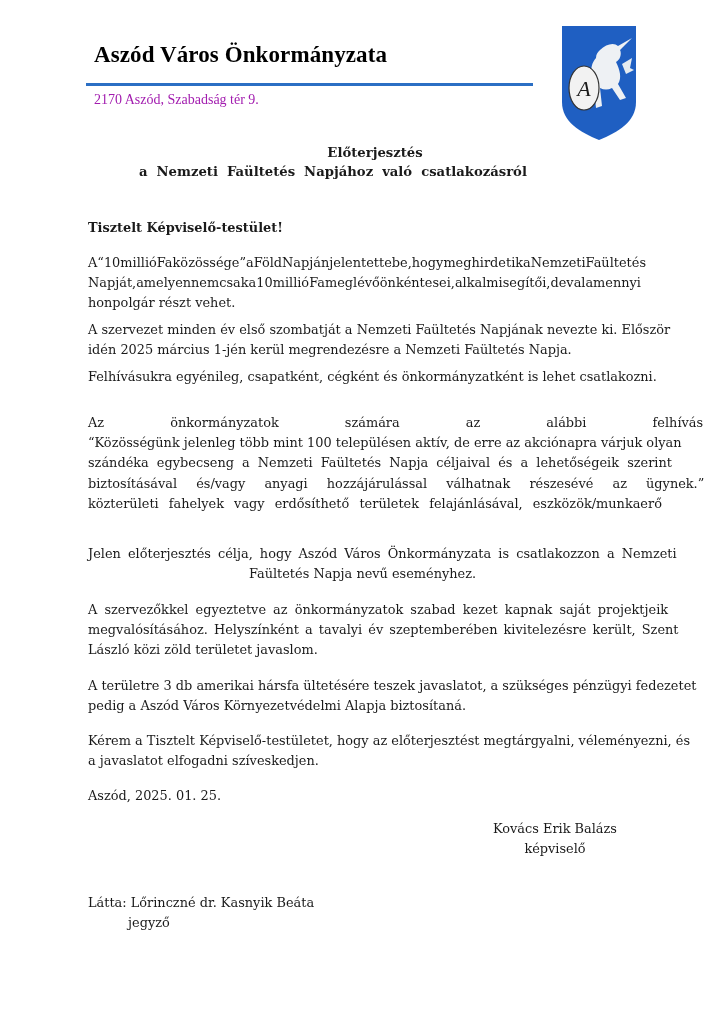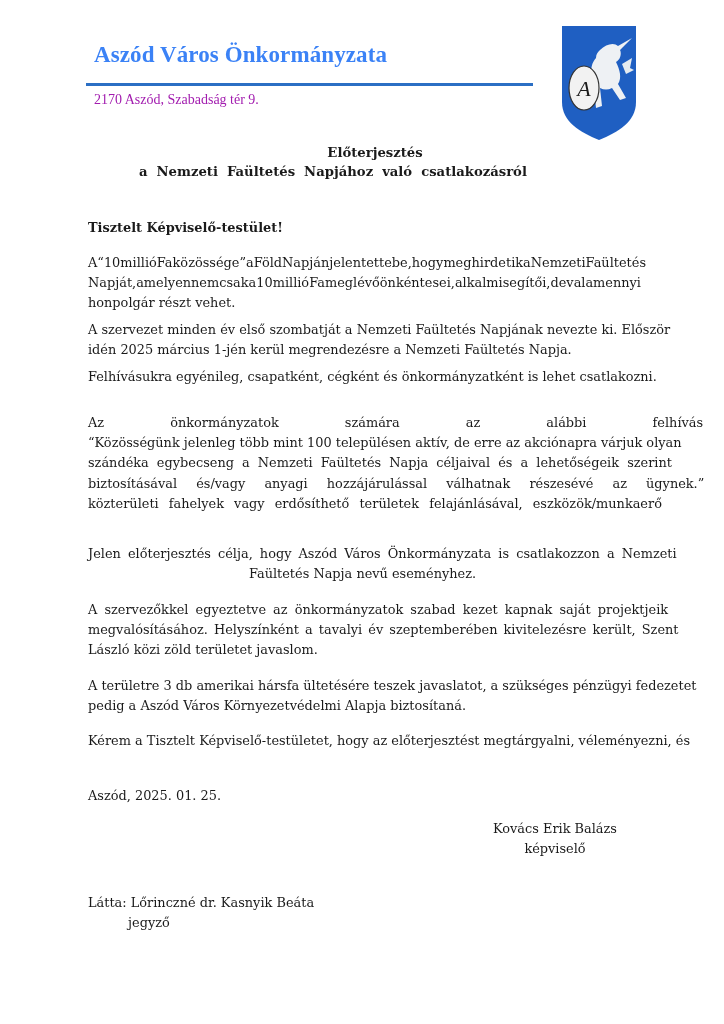--- a/index.html
+++ b/index.html
@@ -1,20 +1,20 @@
 <!DOCTYPE html>
 <html><head>
 <meta charset="utf-8">
 <style>
   html, body { margin: 0; padding: 0; background: #ffffff; }
   body { width: 724px; height: 1024px; position: relative; overflow: hidden;
          font-family: "DejaVu Serif", "Liberation Serif", serif; color: #1a1a1a; }
   .page { position: absolute; left: 0; top: 0; width: 724px; height: 1024px; background: #fff; }
   .title { position: absolute; left: 94px; top: 42px; font-family: "Liberation Serif", serif;
-           font-weight: bold; font-size: 23px; color: #3b82f6; letter-spacing: 0.1px; white-space: nowrap; }
+           font-weight: bold; font-size: 23px; color: #000000; letter-spacing: 0.1px; white-space: nowrap; }
   .rule { position: absolute; left: 86px; top: 83px; width: 447px; height: 3px; background: #2b6fc4; }
   .address { position: absolute; left: 94px; top: 92px; font-family: "Liberation Serif", serif;
              font-size: 14px; color: #a21caf; white-space: nowrap; }
   .crest { position: absolute; left: 560px; top: 24px; width: 78px; height: 118px; }
   .heading { position: absolute; left: 0; width: 724px; text-align: center; font-weight: bold;
              font-size: 13.2px; white-space: nowrap; margin-left: 13px; }
   .subtitle { position: absolute; left: 139px; width: 388px; top: 164px; font-weight: bold;
               font-size: 13.2px; display: flex; justify-content: space-between; white-space: nowrap; }
   .text { position: absolute; left: 88px; width: 549px; font-size: 12.9px; line-height: 20.2px; }
   .line { display: block; white-space: nowrap; }
@@ -117,20 +117,21 @@
     <span class="line">László közi zöld területet javaslom.</span>
   </div>
 
   <div class="text" style="top:676px;">
     <span class="line">A területre 3 db amerikai hársfa ültetésére teszek javaslatot, a szükséges pénzügyi fedezetet</span>
     <span class="line">pedig a Aszód Város Környezetvédelmi Alapja biztosítaná.</span>
   </div>
 
   <div class="text" style="top:731px;">
     <span class="line">Kérem a Tisztelt Képviselő-testületet, hogy az előterjesztést megtárgyalni, véleményezni, és</span>
+    <span class="line">a javaslatot elfogadni szíveskedjen.</span>
   </div>
 
   <div class="text" style="top:786px;">Aszód, 2025. 01. 25.</div>
 
   <div class="text nowrap" style="top:819px; left:480px; width:150px; text-align:center;">
     <span class="line">Kovács Erik Balázs</span>
     <span class="line">képviselő</span>
   </div>
 
   <div class="text nowrap" style="top:893px;">

